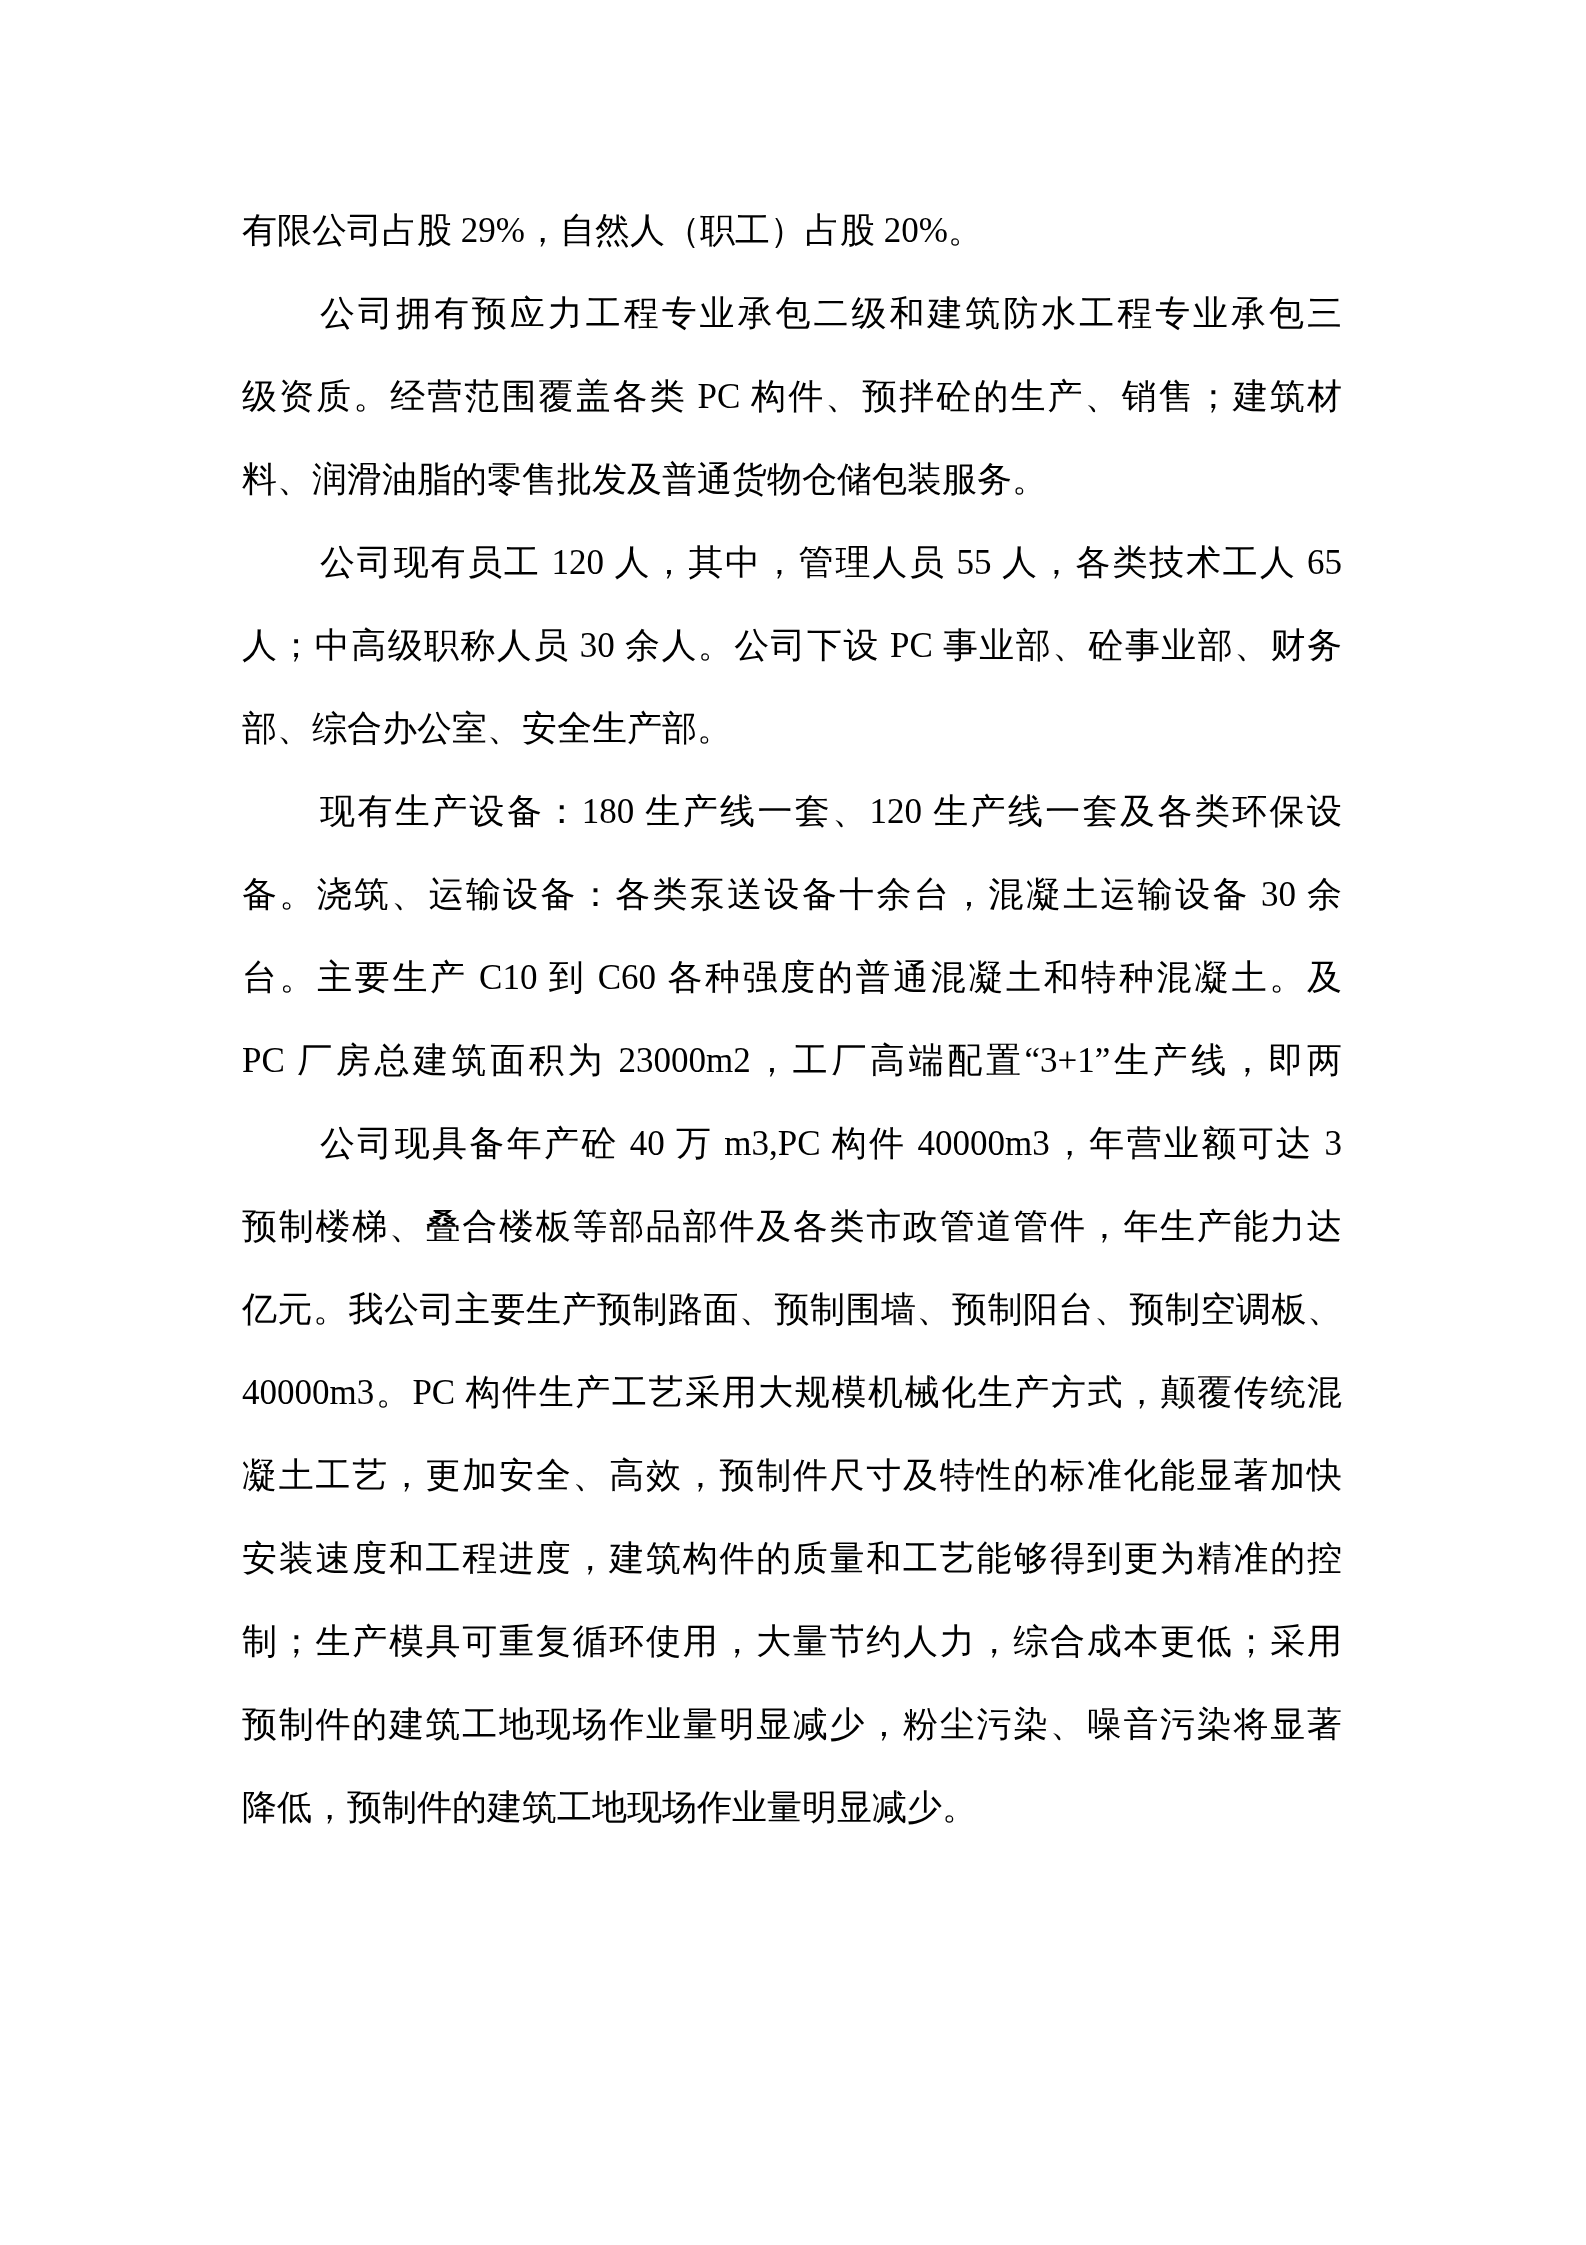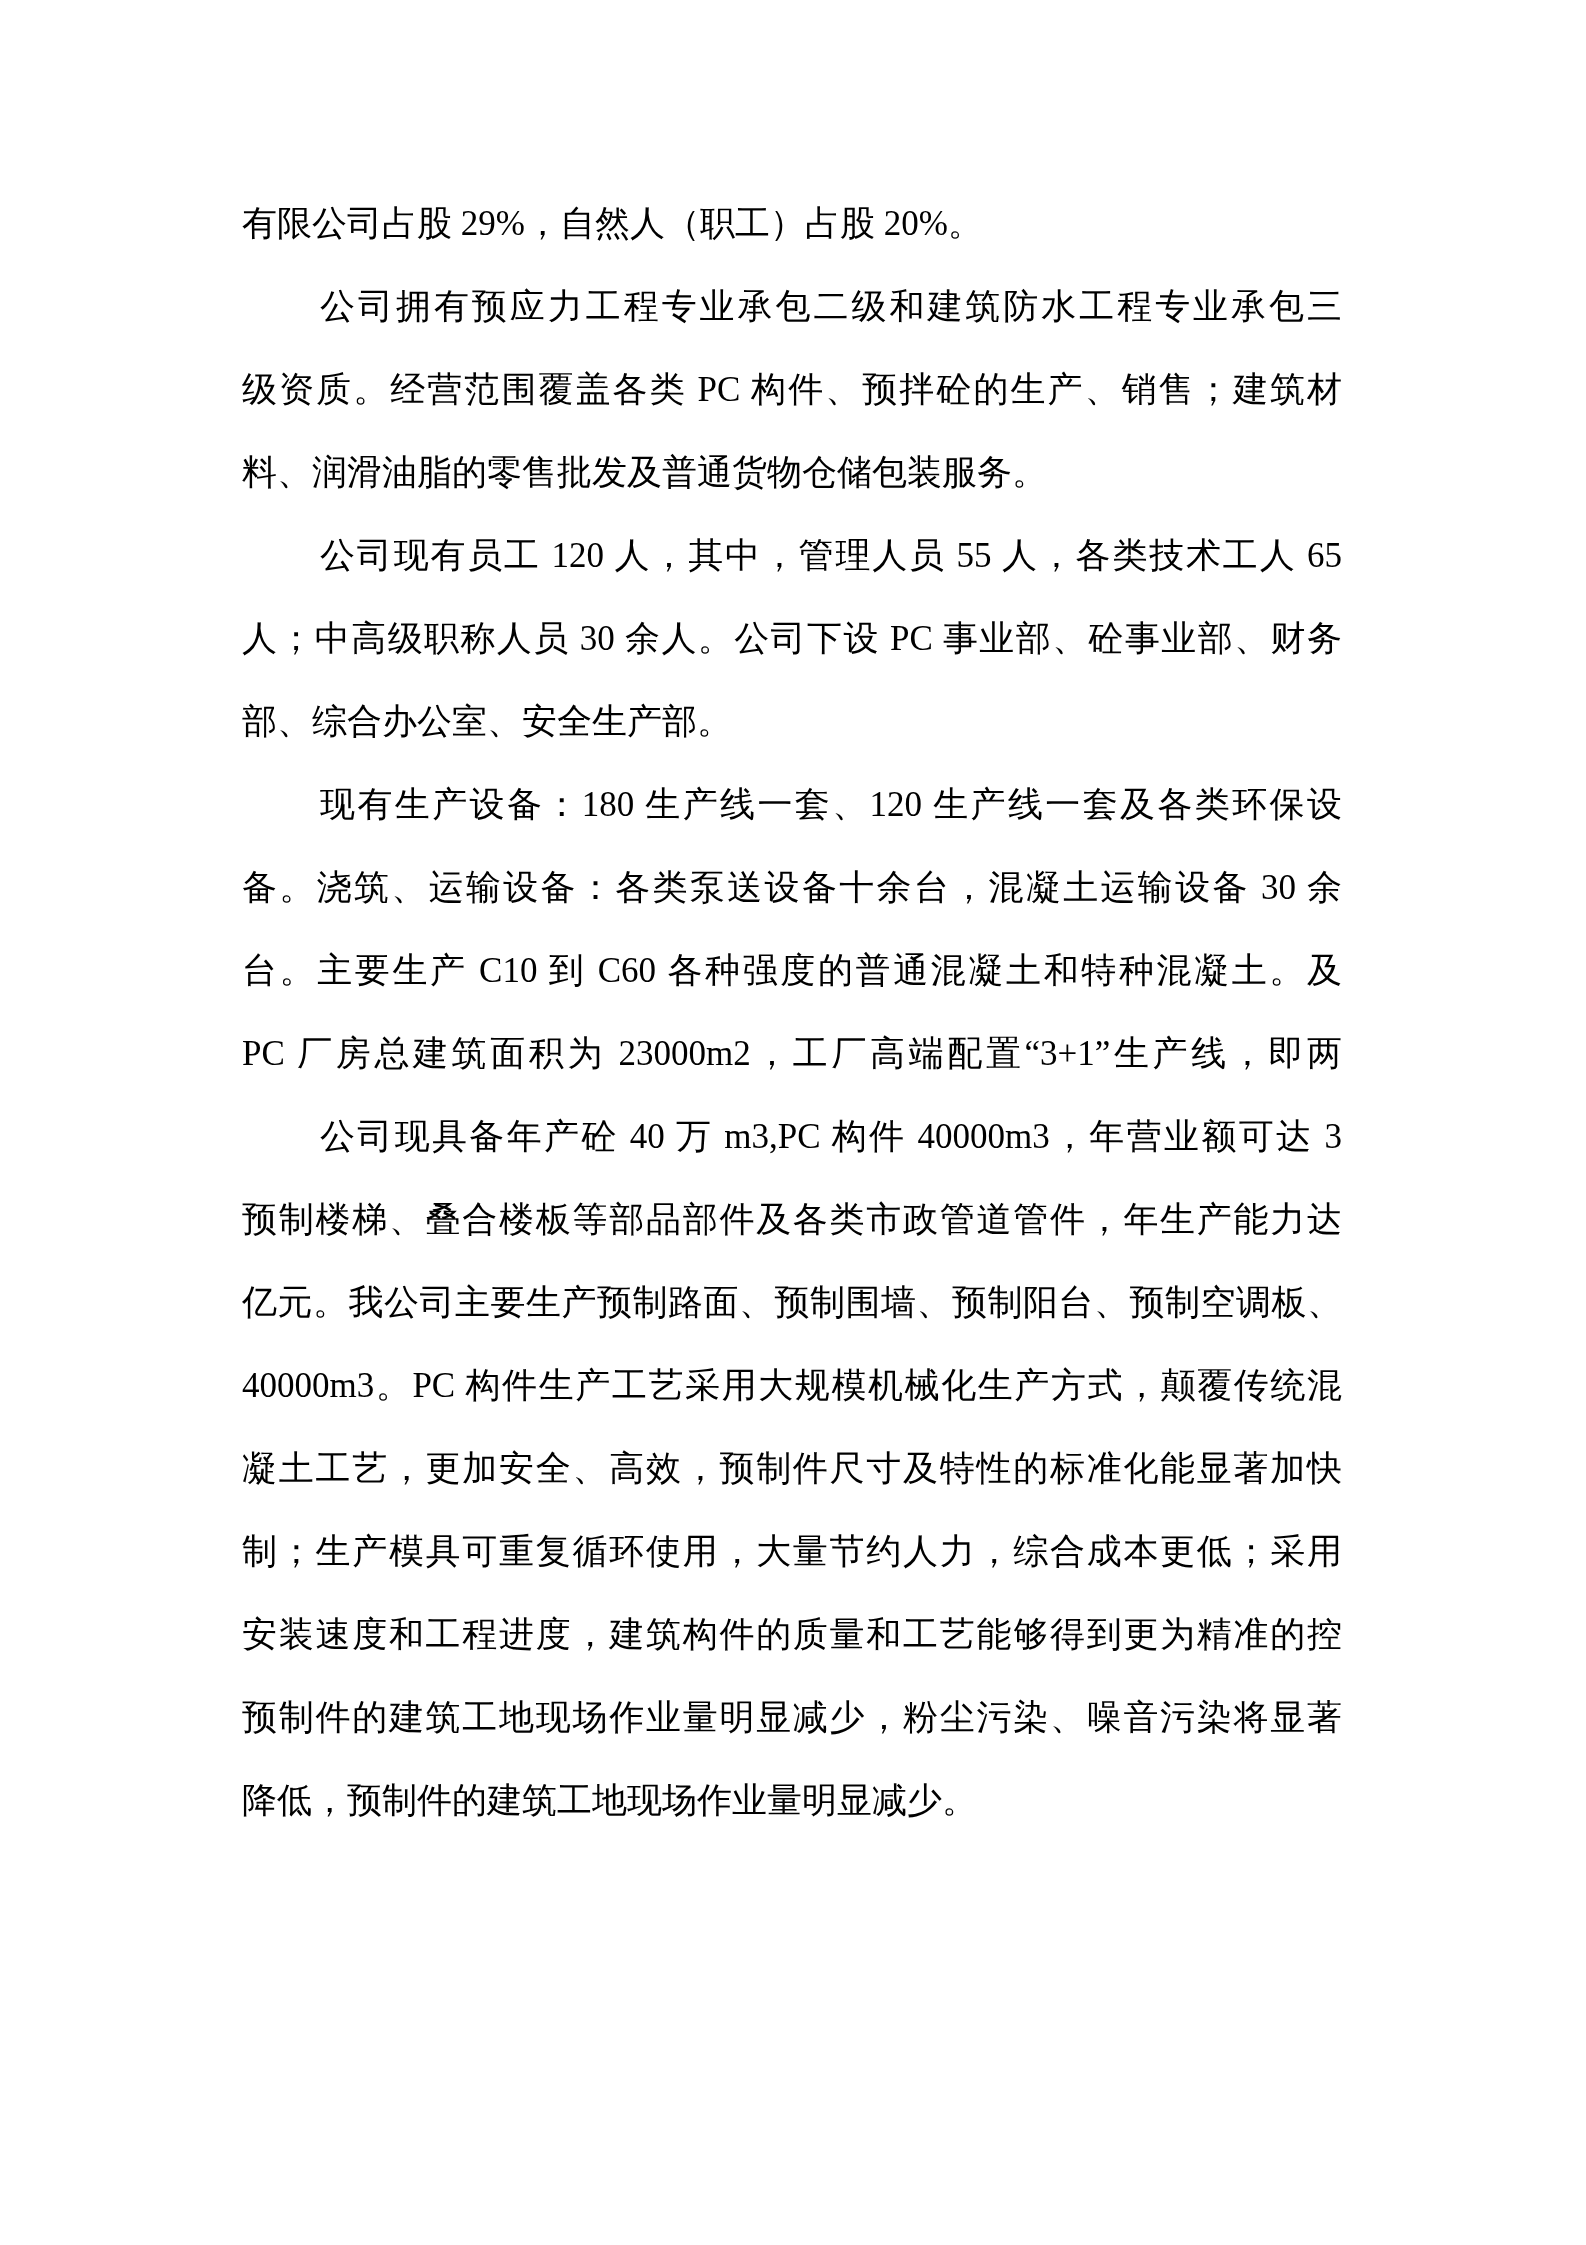--- a/index.html
+++ b/index.html
@@ -11,21 +11,21 @@
       position: relative;
       width: 1586px;
       height: 2245px;
       background: #ffffff;
       overflow: hidden;
       font-family: "Liberation Serif", "DejaVu Serif", serif;
     }
     .text-block {
       position: absolute;
       left: 242px;
-      top: 182px;
+      top: 189px;
       width: 1100px;
     }
     .line {
       height: 83px;
       line-height: 83px;
       font-size: 35px;
       color: #000000;
       text-align: justify;
       text-align-last: justify;
       white-space: normal;
@@ -52,18 +52,18 @@
     <div class="line para-end">部、综合办公室、安全生产部。</div>
     <div class="line indent">现有生产设备：180 生产线一套、120 生产线一套及各类环保设</div>
     <div class="line">备。浇筑、运输设备：各类泵送设备十余台，混凝土运输设备 30 余</div>
     <div class="line">台。主要生产 C10 到 C60 各种强度的普通混凝土和特种混凝土。及</div>
     <div class="line">PC 厂房总建筑面积为 23000m2，工厂高端配置“3+1”生产线，即两</div>
     <div class="line indent">公司现具备年产砼 40 万 m3,PC 构件 40000m3，年营业额可达 3</div>
     <div class="line">预制楼梯、叠合楼板等部品部件及各类市政管道管件，年生产能力达</div>
     <div class="line">亿元。我公司主要生产预制路面、预制围墙、预制阳台、预制空调板、</div>
     <div class="line">40000m3。PC 构件生产工艺采用大规模机械化生产方式，颠覆传统混</div>
     <div class="line">凝土工艺，更加安全、高效，预制件尺寸及特性的标准化能显著加快</div>
+    <div class="line">安装速度和工程进度，建筑构件的质量和工艺能够得到更为精准的控</div>
     <div class="line">制；生产模具可重复循环使用，大量节约人力，综合成本更低；采用</div>
-    <div class="line">安装速度和工程进度，建筑构件的质量和工艺能够得到更为精准的控</div>
     <div class="line">预制件的建筑工地现场作业量明显减少，粉尘污染、噪音污染将显著</div>
     <div class="line para-end">降低，预制件的建筑工地现场作业量明显减少。</div>
   </div>
 </div>
 
 </body></html>

